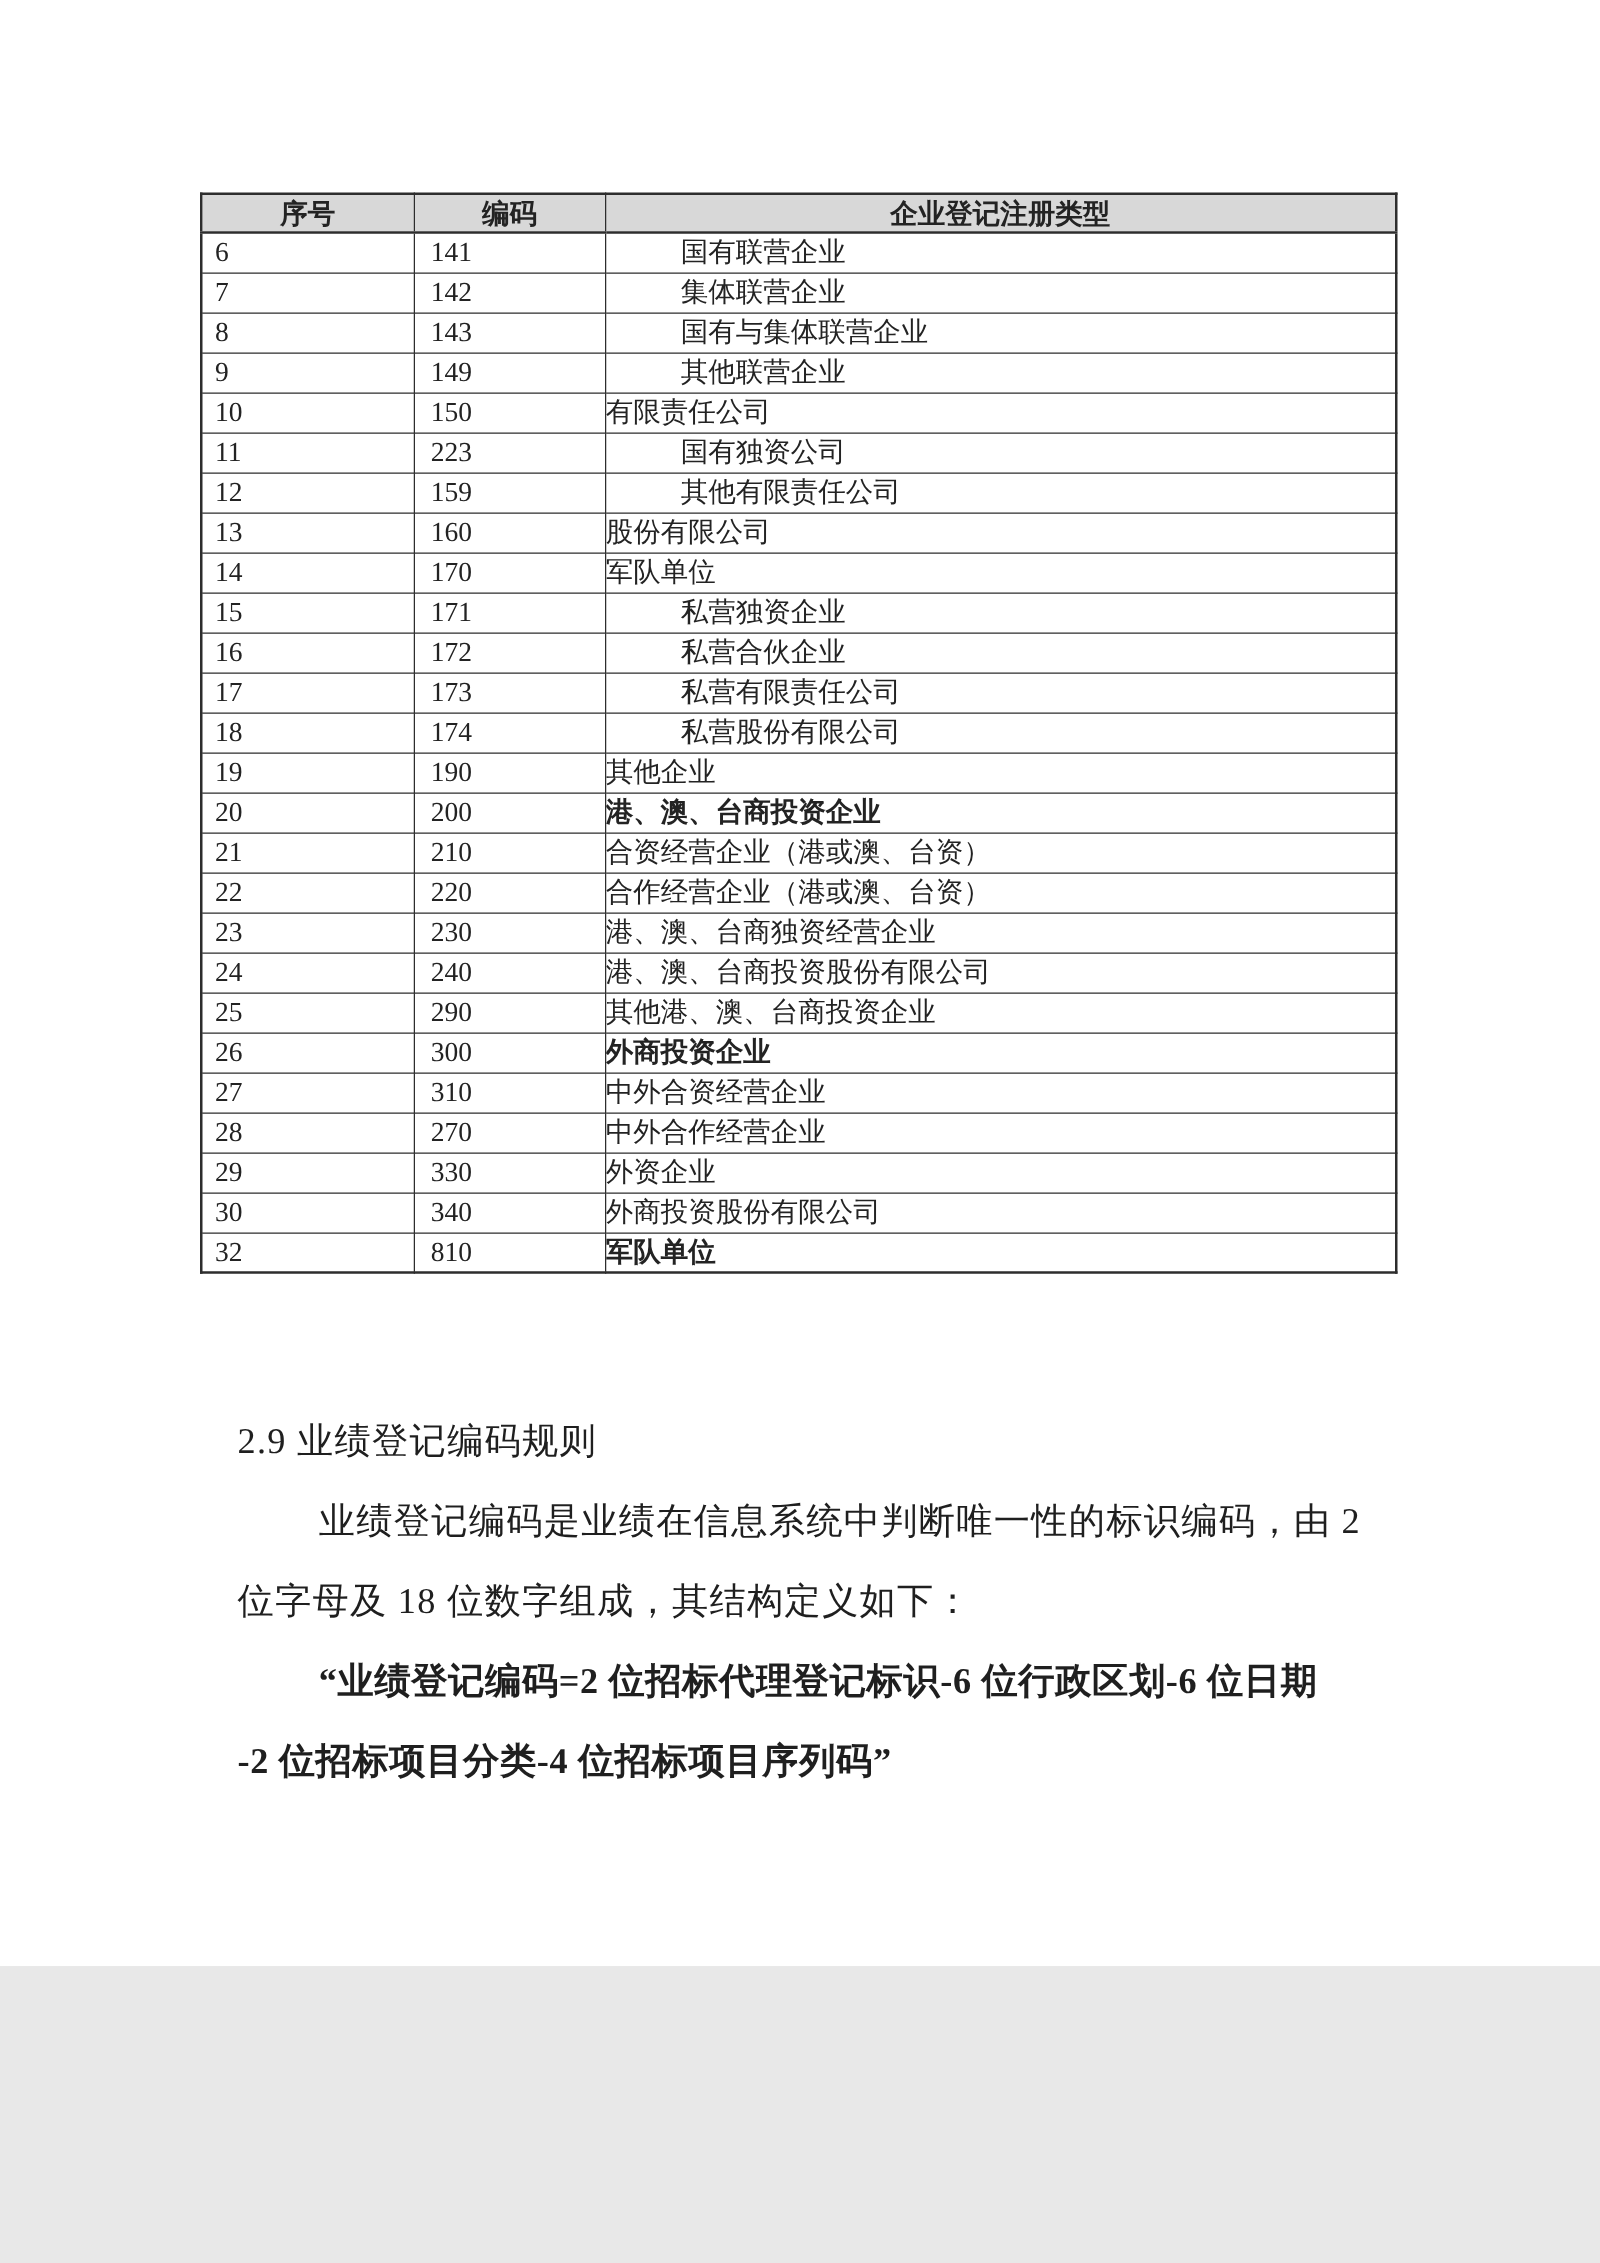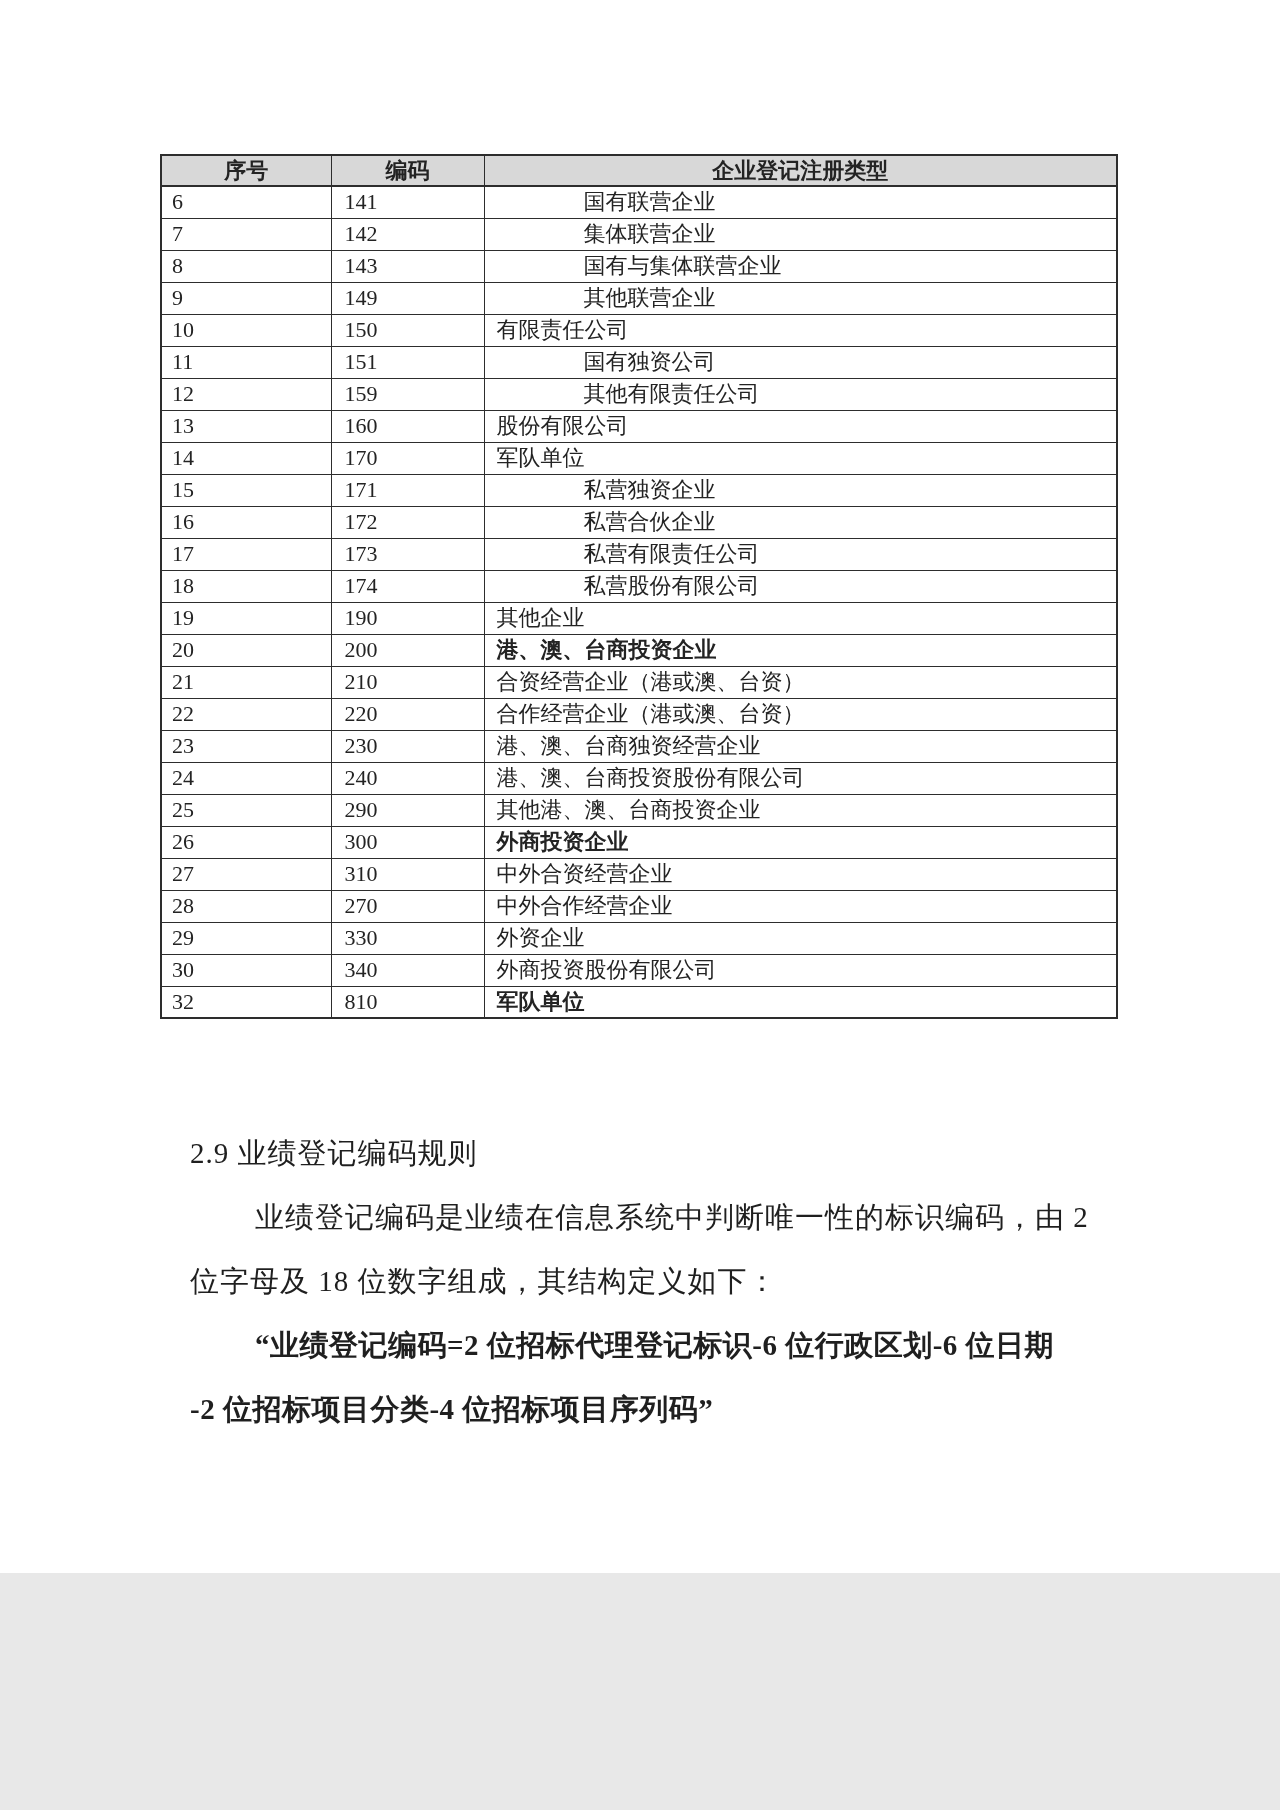--- a/index.html
+++ b/index.html
@@ -33,23 +33,23 @@
   table.code-table th {
     height:31px;
     background:#d8d8d8;
     font-weight:bold;
     text-align:center;
     border-bottom:2px solid #2d2d2d;
   }
   table.code-table td { height:32px; }
   td.col-no   { padding-left:10px; }
   td.col-code { padding-left:13px; }
-  td.col-type { padding-left:12px; }
+  td.col-type { padding-left:0; }
   td.col-type.level-1 { }
-  td.col-type.level-2 { padding-left:99px; }
+  td.col-type.level-2 { padding-left:60px; }
   td.col-type.bold { font-weight:bold; }
 
   
   .text-block {
     position:absolute; left:190px; top:1121px;
     width:930px;
     font-size:29px;
     line-height:64px;
     letter-spacing:1px;
   }
@@ -104,21 +104,21 @@
           <td class="col-code">149</td>
           <td class="col-type level-2">其他联营企业</td>
         </tr>
         <tr>
           <td class="col-no">10</td>
           <td class="col-code">150</td>
           <td class="col-type level-1">有限责任公司</td>
         </tr>
         <tr>
           <td class="col-no">11</td>
-          <td class="col-code">151</td>
+          <td class="col-code">223</td>
           <td class="col-type level-2">国有独资公司</td>
         </tr>
         <tr>
           <td class="col-no">12</td>
           <td class="col-code">159</td>
           <td class="col-type level-2">其他有限责任公司</td>
         </tr>
         <tr>
           <td class="col-no">13</td>
           <td class="col-code">160</td>

